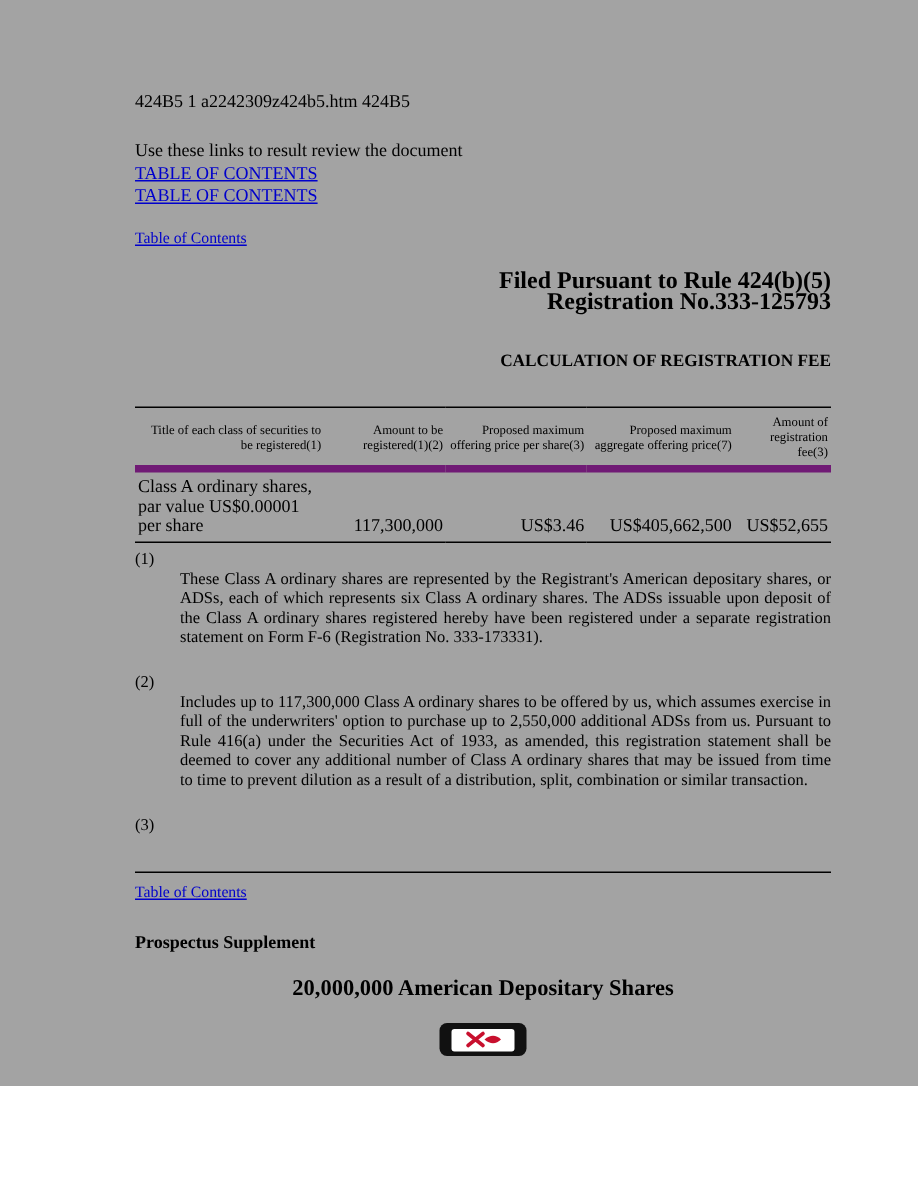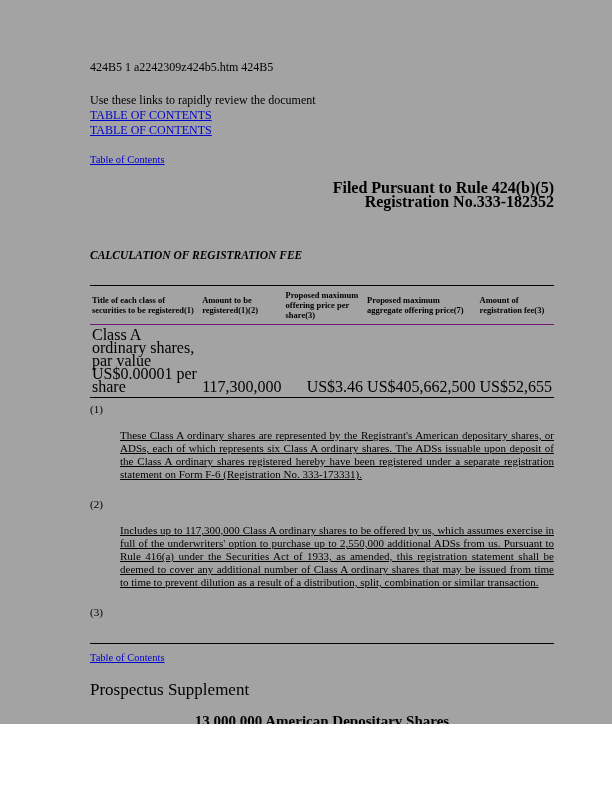--- a/index.html
+++ b/index.html
@@ -8,75 +8,75 @@
   .page {
     width: 612px; height: 724px; margin: 0 auto; background: #a3a3a3;
     padding: 60px 58px 0 90px; position: relative; overflow: hidden;
   }
   .file-header { font-size: 12px; margin-bottom: 18px; }
   .intro-line { font-size: 12px; }
   a.doc-link { color: #0000cc; cursor: pointer; }
   .toc-big { display: block; font-size: 12px; line-height: 15px; }
   .toc-small { display: inline-block; font-size: 10.5px; margin-top: 16px; }
   .right-block { text-align: right; font-weight: bold; font-size: 16px; line-height: 14px; margin-top: 14px; }
-  .fee-title { text-align: left; font-weight: bold; font-size: 11.5px; margin-top: 40px; font-style: italic; }
+  .fee-title { text-align: right; font-weight: bold; font-size: 11.5px; margin-top: 26px; }
   table.fee-table {
     width: 100%; border-collapse: collapse; margin-top: 24px;
     border-top: 1px solid #000;
   }
   table.fee-table th {
-    font-size: 8.5px; font-weight: bold; text-align: left; vertical-align: middle;
-    padding: 4px 2px; border-bottom: 1px solid #701a75; line-height: 10px;
+    font-size: 8.5px; font-weight: normal; text-align: right; vertical-align: middle;
+    padding: 4px 2px; border-bottom: 5px solid #701a75; line-height: 10px;
   }
   table.fee-table td {
-    font-size: 16px; padding: 3px 2px 4px 2px; border-bottom: 1px solid #000;
+    font-size: 12px; padding: 3px 2px 4px 2px; border-bottom: 1px solid #000;
     vertical-align: bottom; line-height: 13px;
   }
   td.cell-left { text-align: left; }
   td.cell-num { text-align: right; padding-right: 8px; }
   .col-title { width: 118px; }
   .col-amount { width: 76px; }
   .col-pps { width: 88px; }
   .col-agg { width: 92px; }
   .col-fee { width: 60px; }
   .footnote { margin-top: 4px; }
   .footnote + .footnote { margin-top: 16px; }
   .footnote-num { font-size: 11px; line-height: 14px; }
-  .footnote-text { font-size: 11px; line-height: 13px; margin-left: 30px; margin-top: 13px; text-align: justify; text-decoration: underline; }
+  .footnote-text { font-size: 11px; line-height: 13px; margin-left: 30px; margin-top: 0; text-align: justify; }
   .bottom-rule { border: none; border-top: 1px solid #000; margin-top: 24px; }
   .toc-small-bottom { margin-top: 8px; }
-  .prospectus-block { margin-top: 18px; font-weight: normal; font-size: 17px; line-height: 14px; }
+  .prospectus-block { margin-top: 18px; font-weight: bold; font-size: 12px; line-height: 14px; }
   .offering-title { text-align: center; font-weight: bold; font-size: 15px; margin-top: 16px; }
   .logo-wrap { text-align: center; margin-top: 14px; }
   .logo {
     display: inline-flex; width: 58px; height: 22px; background: #111111;
     border-radius: 5px; align-items: center; justify-content: center;
   }
   .logo-inner {
     width: 42px; height: 15px; background: #ffffff; border-radius: 2px;
     display: flex; align-items: center; justify-content: center;
   }
 </style>
 </head>
 <body>
 
 <div class="page">
 
   <div class="file-header">424B5 1 a2242309z424b5.htm 424B5</div>
 
-  <div class="intro-line">Use these links to rapidly review the document</div>
+  <div class="intro-line">Use these links to result review the document</div>
 
   <a href="#" class="doc-link toc-big">TABLE OF CONTENTS</a>
   <a href="#" class="doc-link toc-big">TABLE OF CONTENTS</a>
 
   <a href="#" class="doc-link toc-small">Table of Contents</a>
 
   <div class="right-block">
     <div>Filed Pursuant to Rule 424(b)(5)</div>
-    <div>Registration No.333-182352</div>
+    <div>Registration No.333-125793</div>
   </div>
 
   <div class="fee-title">CALCULATION OF REGISTRATION FEE</div>
 
   <table class="fee-table">
     <thead>
       <tr>
         <th class="col-title">Title of each class of securities to be registered(1)</th>
         <th class="col-amount">Amount to be registered(1)(2)</th>
         <th class="col-pps">Proposed maximum offering price per share(3)</th>
@@ -110,21 +110,21 @@
   </div>
 
   <hr class="bottom-rule">
 
   <a href="#" class="doc-link toc-small toc-small-bottom">Table of Contents</a>
 
   <div class="prospectus-block">
     <div>Prospectus Supplement</div>
   </div>
 
-  <div class="offering-title">13,000,000 American Depositary Shares</div>
+  <div class="offering-title">20,000,000 American Depositary Shares</div>
 
   <div class="logo-wrap">
     <span class="logo">
       <span class="logo-inner">
         <svg width="32" height="12" viewBox="0 0 32 12" aria-hidden="true">
           <path d="M6 2 L16 10 M16 2 L6 10" stroke="#C8102E" stroke-width="2.4" fill="none" stroke-linecap="round"></path>
           <path d="M17 6 C21 2.5, 25 3, 28 6 C25 9, 21 9.5, 17 6 Z" fill="#C8102E"></path>
         </svg>
       </span>
     </span>

